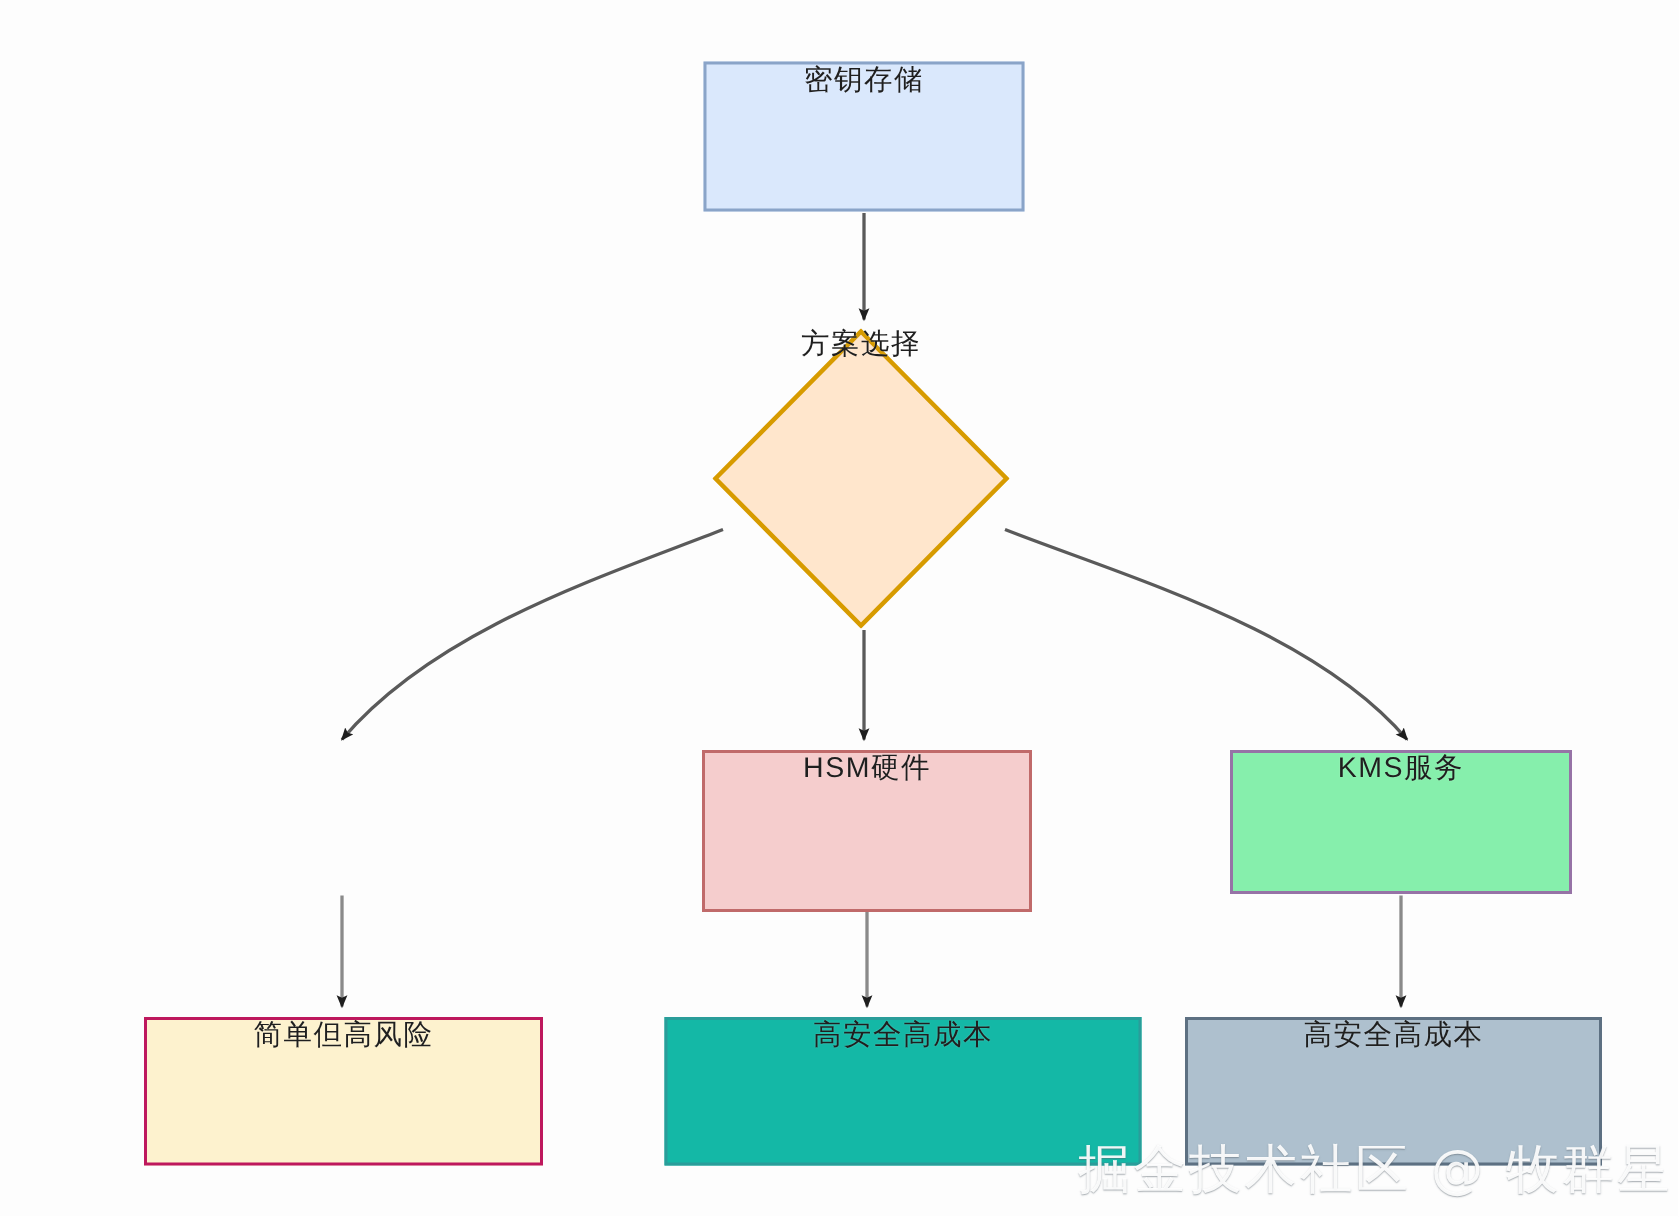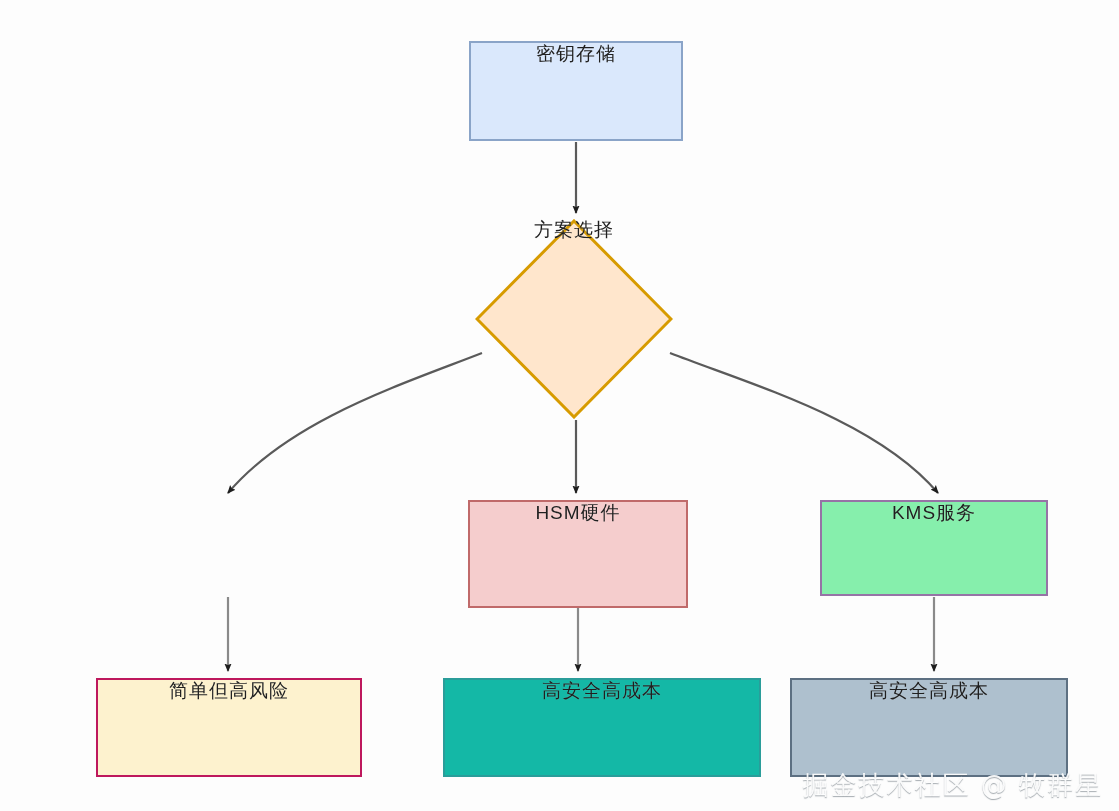--- a/index.html
+++ b/index.html
@@ -118,24 +118,24 @@
     left: 790px;
     top: 678px;
     width: 278px;
     height: 99px;
     background: #aec0ce;
     border: 2px solid #5d7082;
   }
   
   #watermark {
     position: absolute;
-    right: 16px;
+    right: 4px;
     bottom: 8px;
     z-index: 5;
-    font-size: 26px;
+    font-size: 35px;
     color: rgba(255,255,255,0.92);
     text-shadow: 0 1px 1px rgba(90,100,110,0.55);
     letter-spacing: 2px;
     white-space: nowrap;
     font-family: "DejaVu Sans", sans-serif;
   }
 </style>
 </head>
 <body>
 

